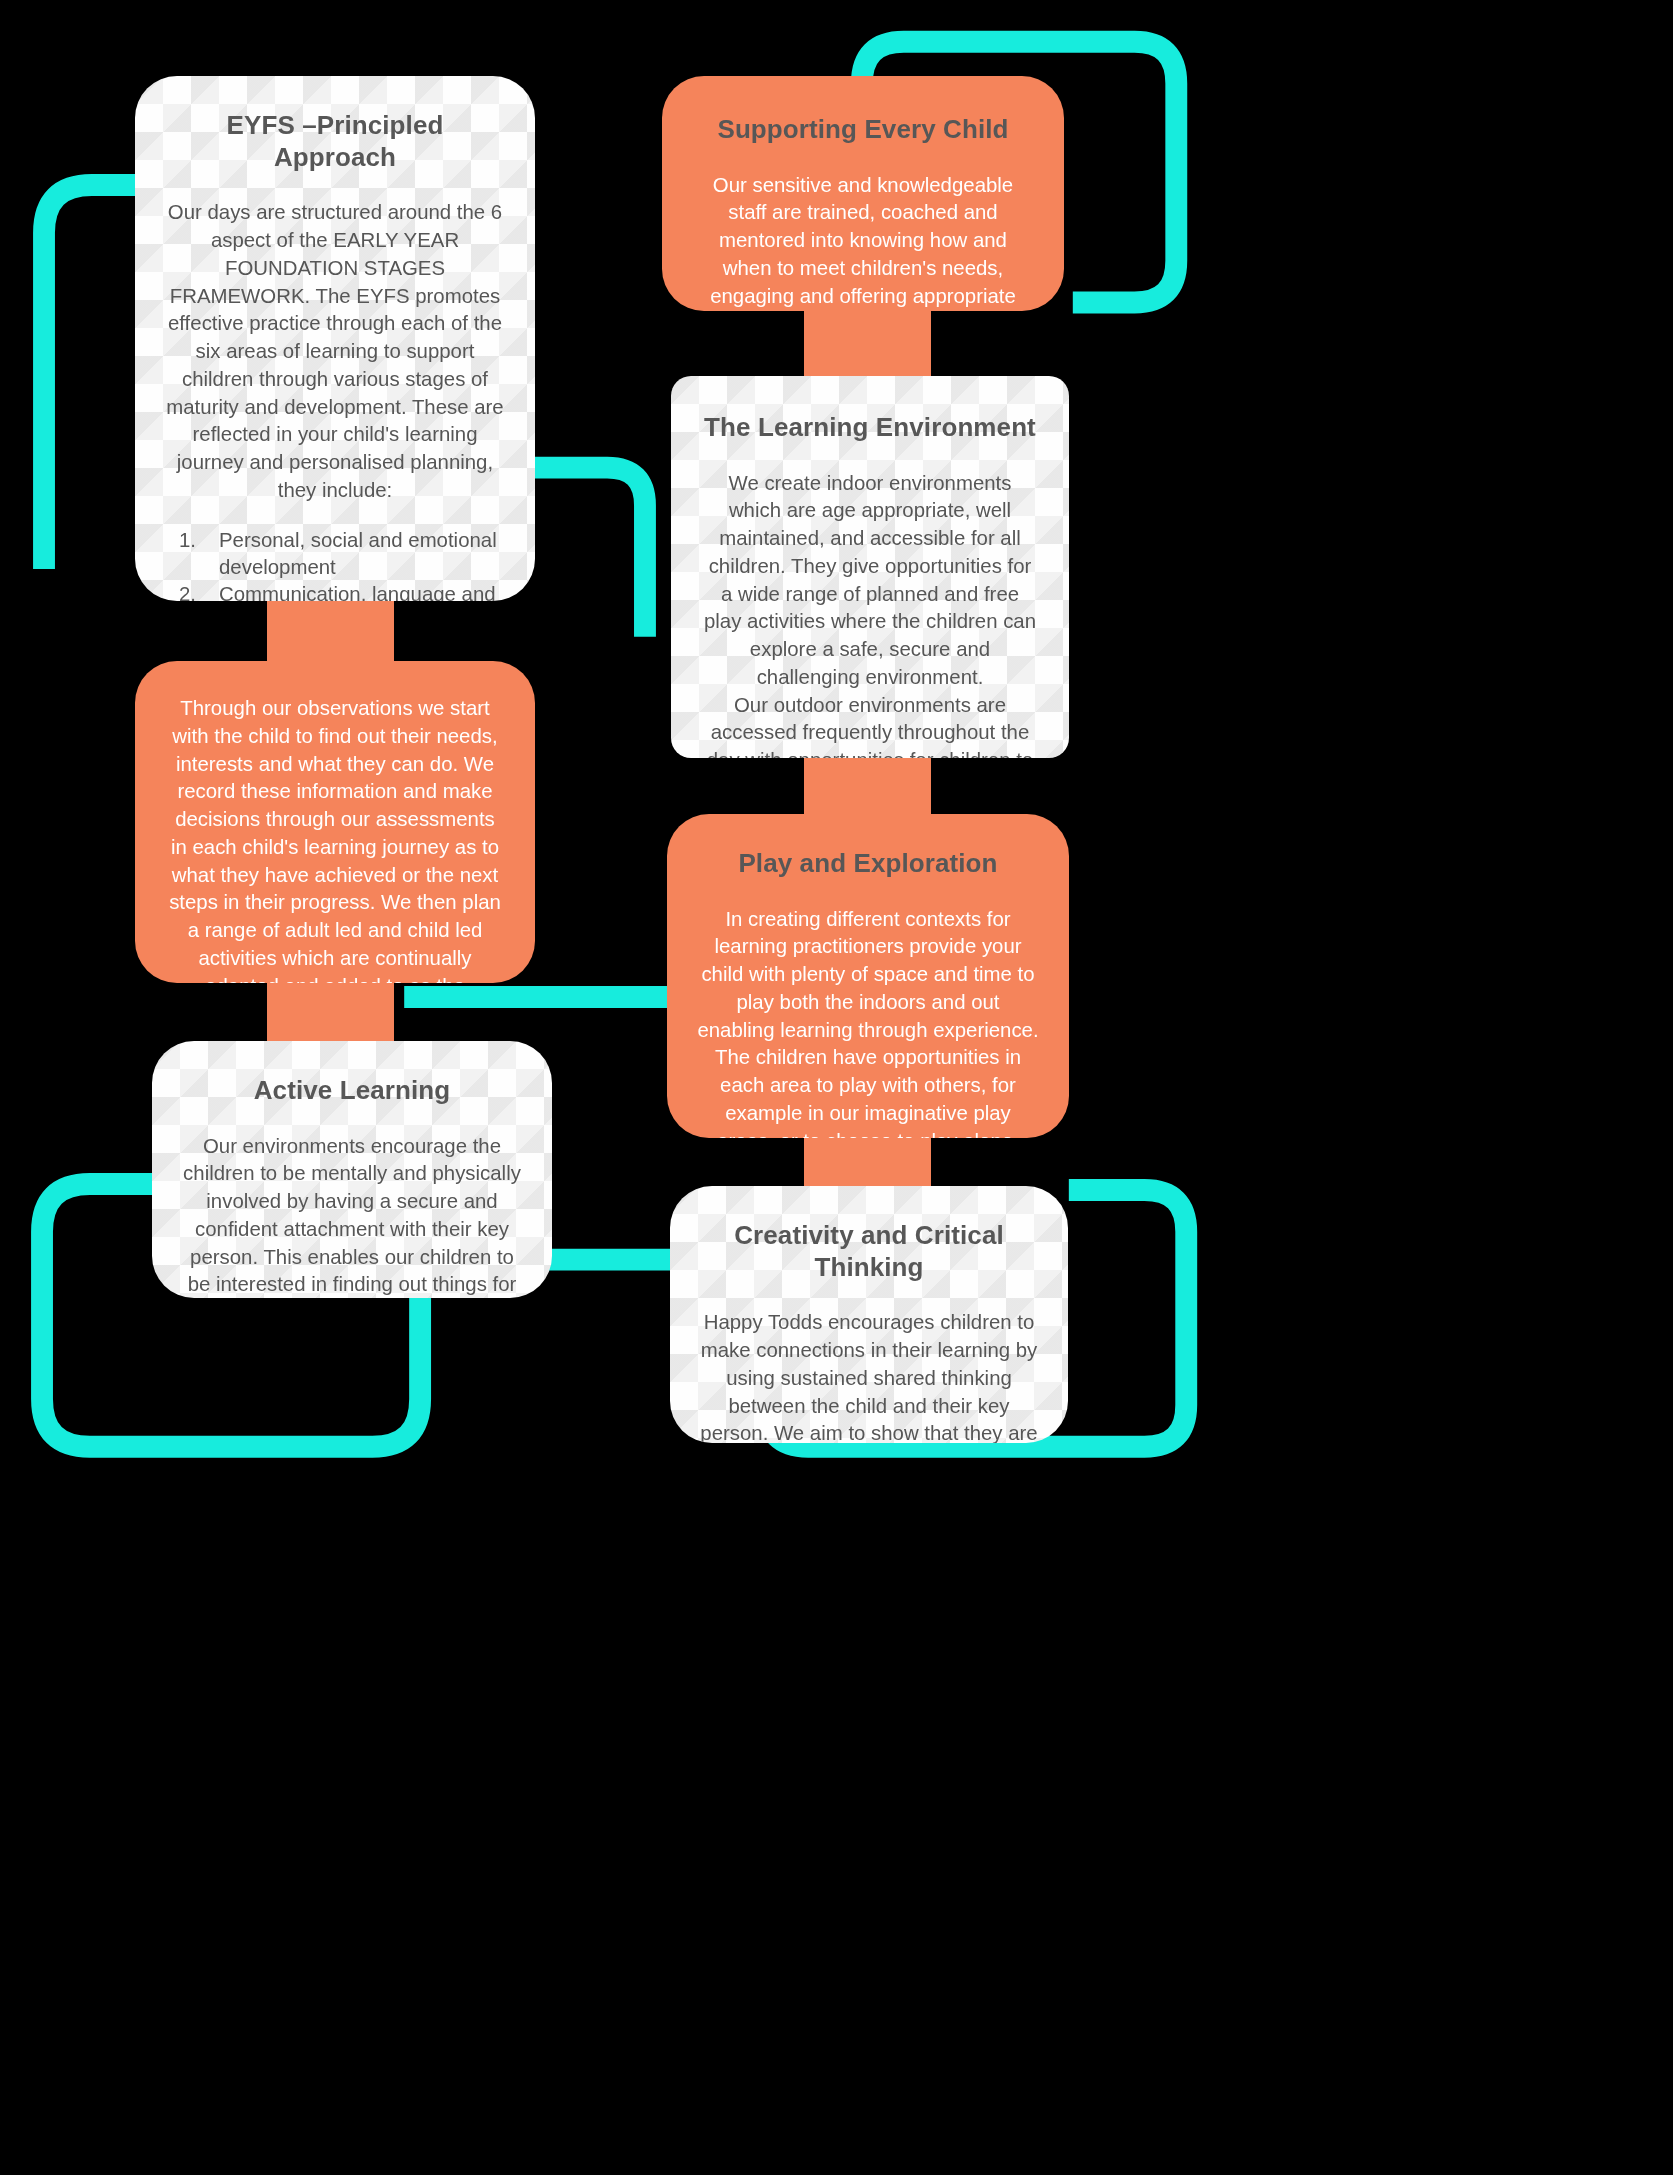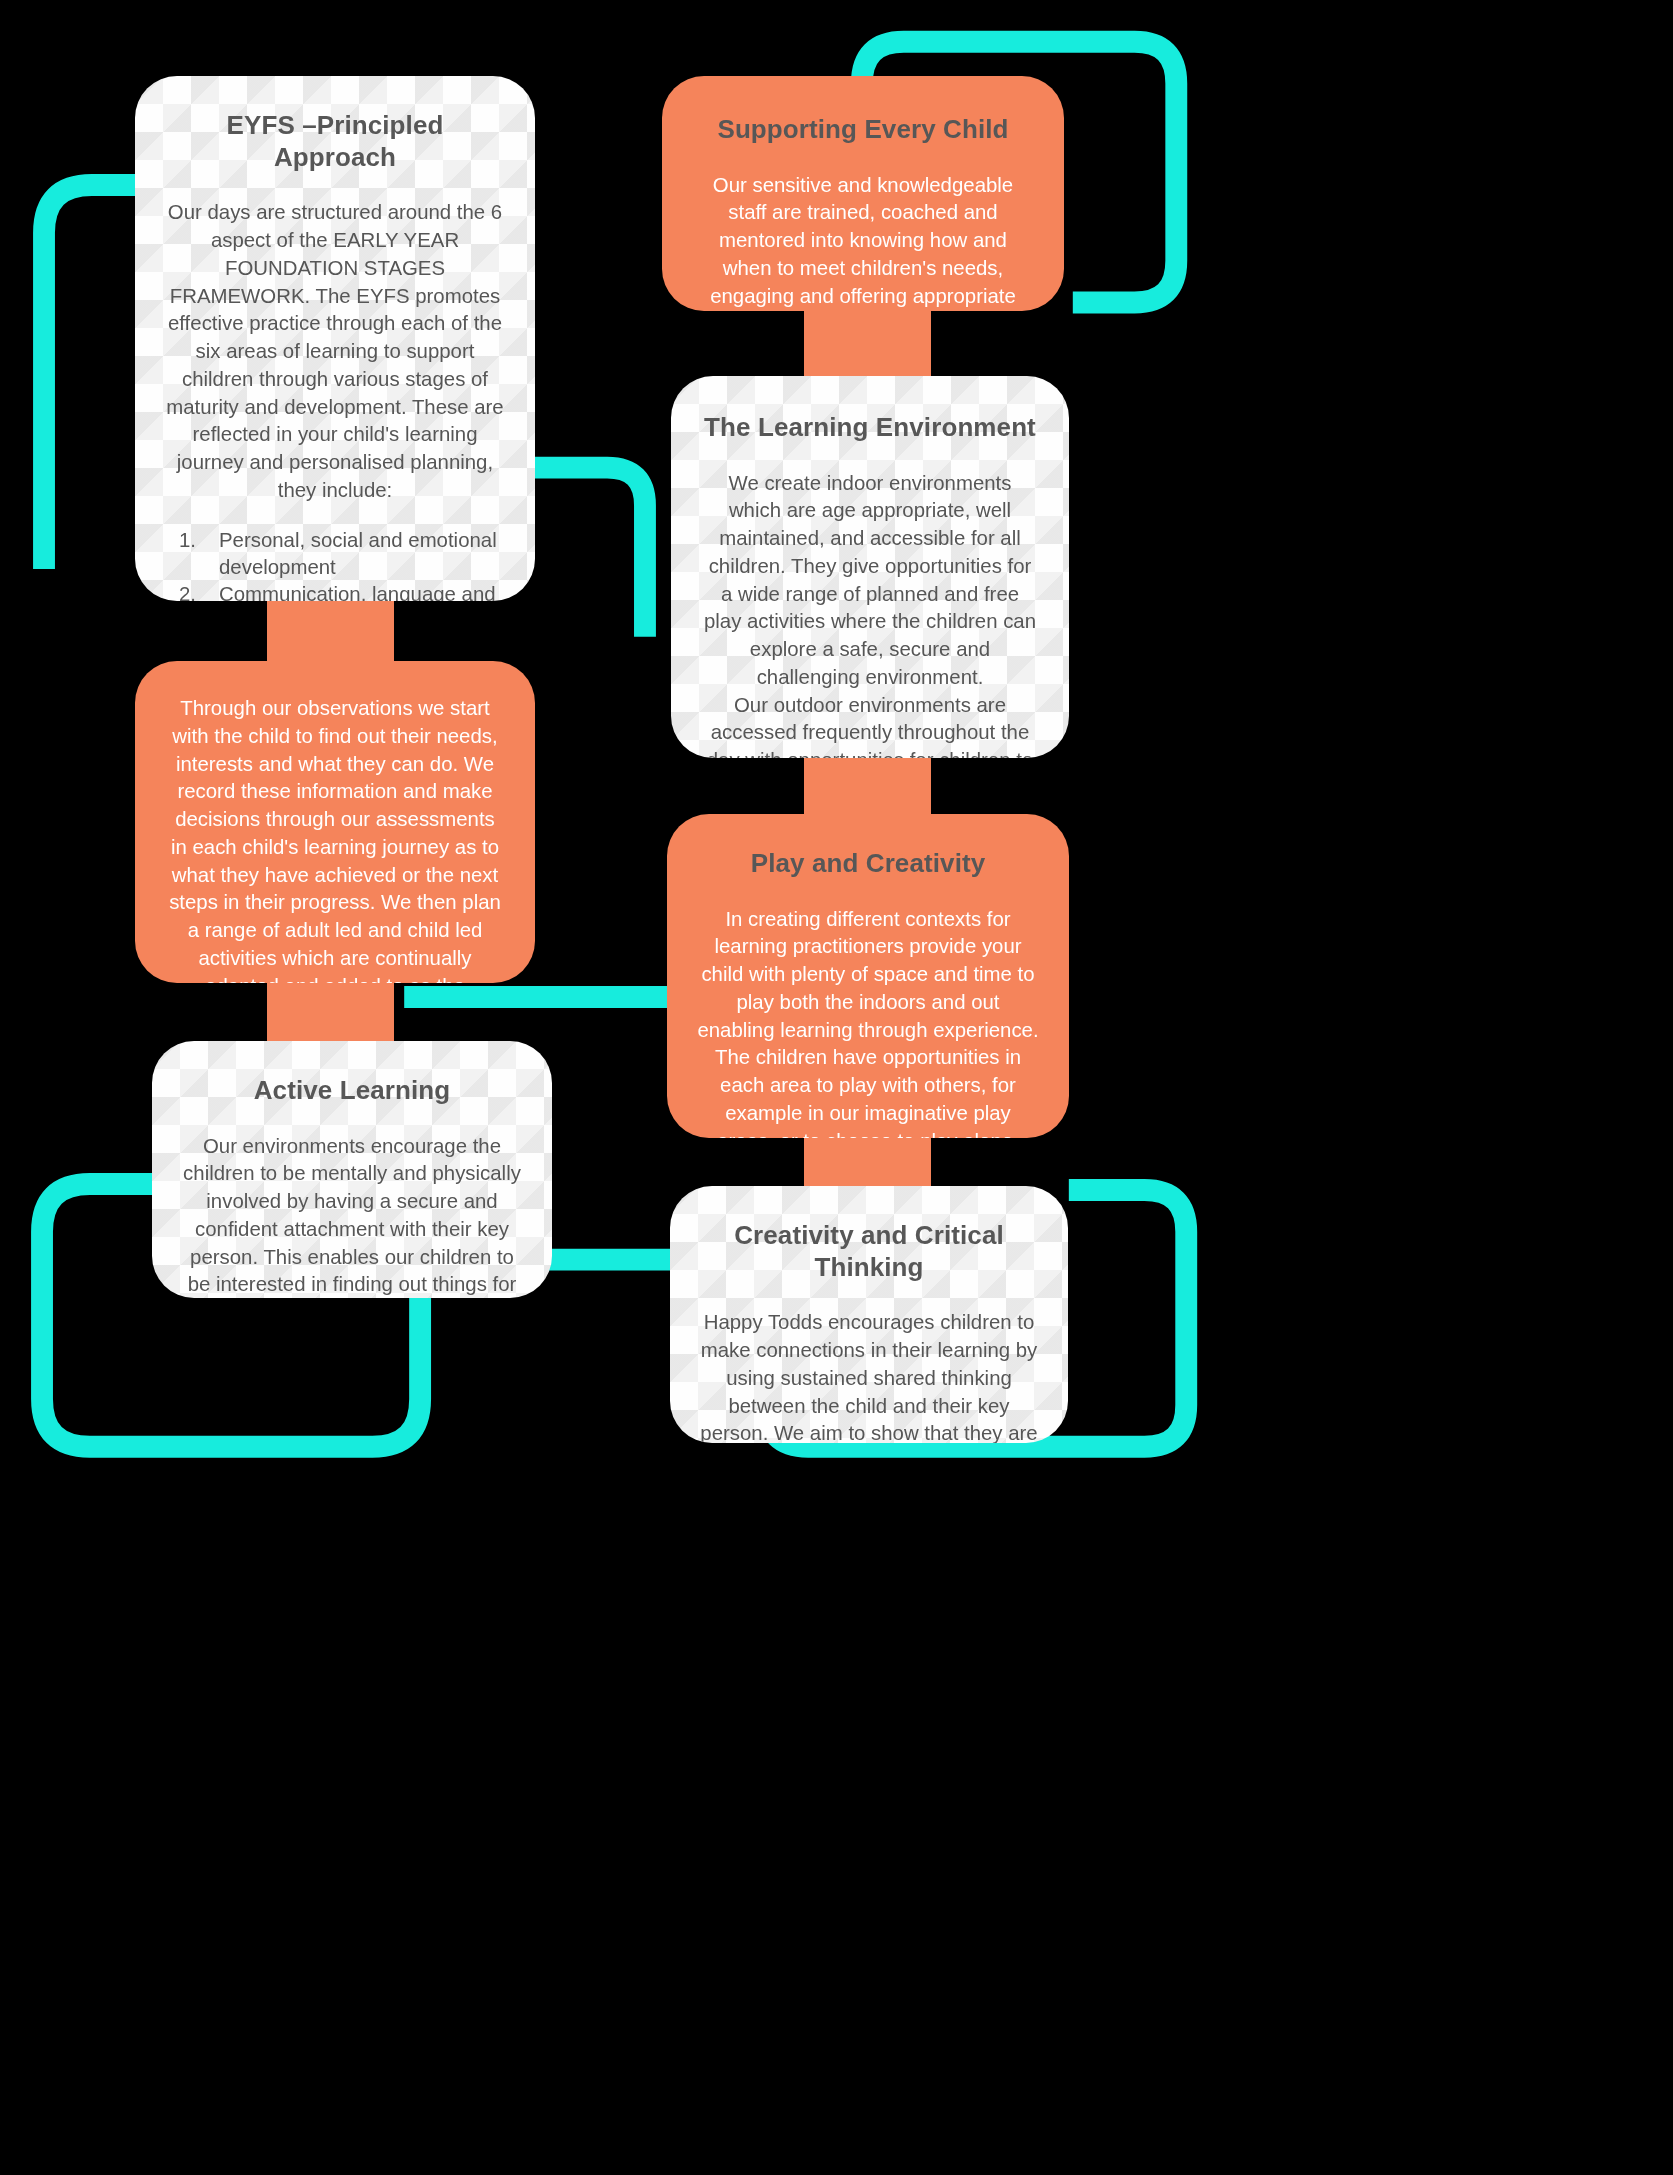--- a/index.html
+++ b/index.html
@@ -109,21 +109,21 @@
   
   #card-eyfs        { left: 135px;  top: 76px;   width: 400px;  height: 525px; }
   #card-supporting  { left: 662px;  top: 76px;   width: 402px;  height: 235px; }
   #card-environment { left: 671px;  top: 376px;  width: 398px;  height: 382px; }
   #card-observation { left: 135px;  top: 661px;  width: 400px;  height: 322px; }
   #card-play        { left: 667px;  top: 814px;  width: 402px;  height: 324px; }
   #card-active      { left: 152px;  top: 1041px; width: 400px;  height: 257px; }
   #card-creativity  { left: 670px;  top: 1186px; width: 398px;  height: 257px; }
 
   #card-supporting  { padding-top: 38px; }
-  #card-environment { padding-top: 36px; }
+  #card-environment { padding-top: 36px; border-radius: 20px; }
 </style>
 </head>
 <body>
 
 <div id="stage">
 
   <svg class="connectors" viewBox="0 0 1682 2186" width="1674" height="2175" fill="none" xmlns="http://www.w3.org/2000/svg">
 
     <path d="M 150 186 L 92 186 Q 44 186 44 234 L 44 572" stroke="#17ECDD" stroke-width="22" fill="none" stroke-linecap="butt"></path>
 
@@ -182,21 +182,21 @@
     </div>
   </div>
 
   <div class="card orange" id="card-observation">
     <div class="body">
       <p>Through our observations we start with the child to find out their needs, interests and what they can do. We record these information and make decisions through our assessments in each child's learning journey as to what they have achieved or the next steps in their progress. We then plan a range of adult led and child led activities which are continually adapted and added to as the children's interests and needs change.</p>
     </div>
   </div>
 
   <div class="card orange" id="card-play">
-    <h2>Play and Creativity</h2>
+    <h2>Play and Exploration</h2>
     <div class="body">
       <p>In creating different contexts for learning practitioners provide your child with plenty of space and time to play both the indoors and out enabling learning through experience. The children have opportunities in each area to play with others, for example in our imaginative play areas, or to choose to play alone. Many of our activities are open-ended, including treasure baskets and heuristic play, which allow them to try things out, solve problems, be creative, take risks and use trial and error.</p>
     </div>
   </div>
 
   <div class="card light" id="card-active">
     <h2>Active Learning</h2>
     <div class="body">
       <p>Our environments encourage the children to be mentally and physically involved by having a secure and confident attachment with their key person. This enables our children to be interested in finding out things for themselves in a child focused environment which fosters independence and control in their learning through decision making.</p>
     </div>

